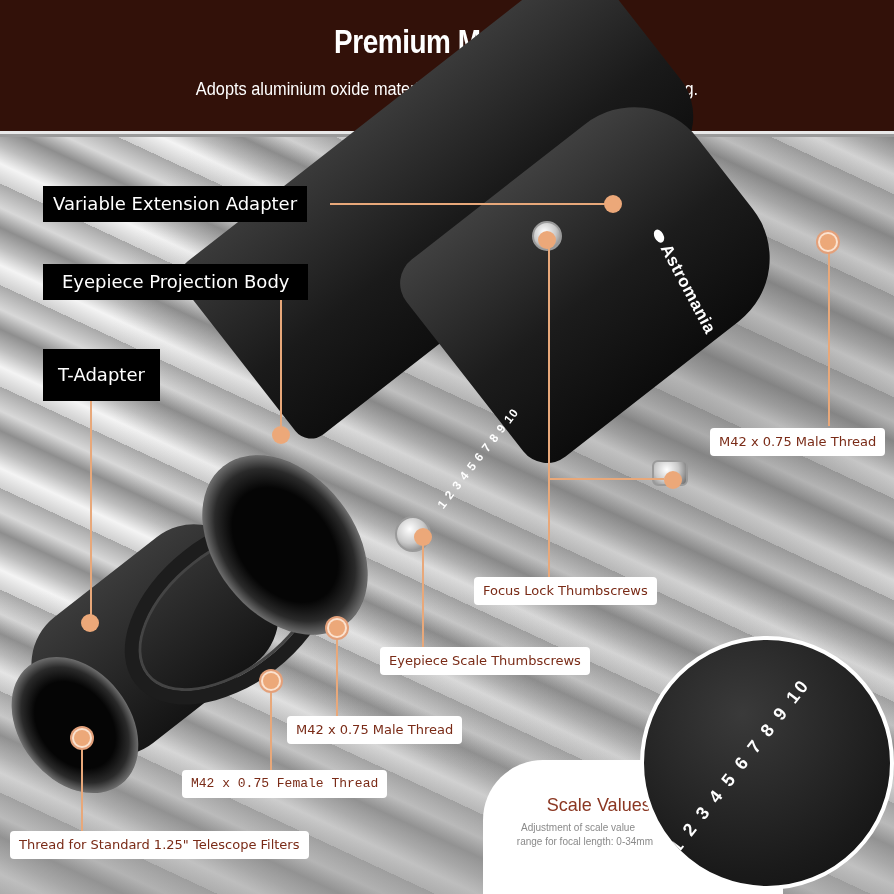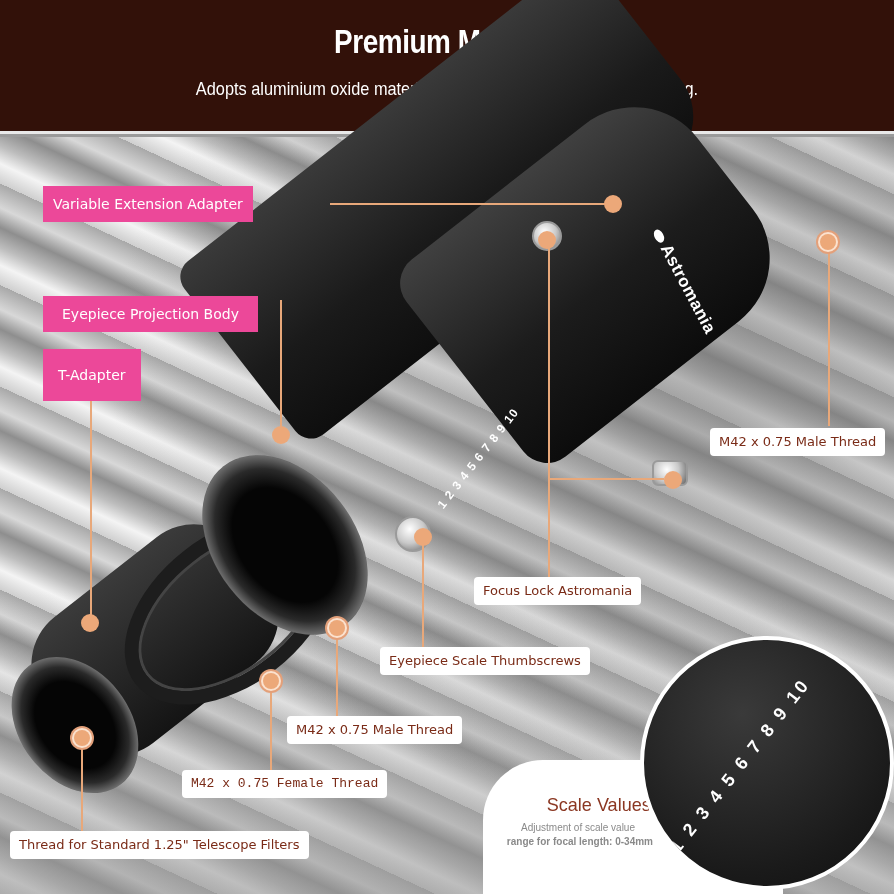--- a/index.html
+++ b/index.html
@@ -50,41 +50,41 @@
   .scale { position: absolute; z-index: 4; color: #fff; font-size: 12px; font-weight: bold; transform: rotate(-52deg); transform-origin: left center; white-space: nowrap; letter-spacing: 1px; }
   .scale-main { left: 440px; top: 500px; }
 
   .screw { position: absolute; z-index: 5; border-radius: 50%; background: radial-gradient(circle at 40% 35%, #ffffff, #c9c9c9 50%, #7a7a7a 90%); border: 2px solid #9a9a9a; }
   .screw-top { left: 532px; top: 221px; width: 30px; height: 30px; }
   .screw-side { left: 395px; top: 516px; width: 36px; height: 36px; }
   .screw-focus { left: 652px; top: 460px; width: 36px; height: 26px; border-radius: 6px; }
 
   
   .tag {
-    position: absolute; z-index: 6; background: #ec4899; color: #fff;
-    font-family: "DejaVu Sans", sans-serif; font-size: 14px; line-height: 36px;
+    position: absolute; z-index: 6; background: #000000; color: #fff;
+    font-family: "DejaVu Sans", sans-serif; font-size: 18px; line-height: 36px;
     padding: 0 10px; white-space: nowrap; text-align: center;
   }
   .note {
     position: absolute; z-index: 6; background: #fff; color: #7a2b17;
     font-family: "DejaVu Sans", sans-serif; font-size: 13px; line-height: 28px;
     padding: 0 9px; border-radius: 4px; white-space: nowrap;
   }
   .line { position: absolute; z-index: 5; background: #e8a87a; }
   .dot { position: absolute; z-index: 7; width: 18px; height: 18px; border-radius: 50%; background: #eca879; }
   .dot.ring-dot { box-shadow: 0 0 0 2px #fbe2cf, 0 0 0 4px #e3a07a; width: 16px; height: 16px; }
 
   
   .callout {
     position: absolute; z-index: 8; left: 483px; top: 760px; width: 300px; height: 136px;
     background: #fff; border-radius: 60px 0 0 0;
   }
   .callout .ttl { position: absolute; right: 130px; top: 34px; font-size: 19px; color: #8a3621; transform: scaleX(0.95); }
   .callout .sub1 { position: absolute; right: 148px; top: 62px; font-size: 10px; color: #8a8a8a; }
-  .callout .sub2 { position: absolute; right: 130px; top: 76px; font-size: 10px; color: #8a8a8a; font-weight: bold; }
+  .callout .sub2 { position: absolute; right: 130px; top: 76px; font-size: 10px; color: #8a8a8a; }
   .circle {
     position: absolute; z-index: 9; left: 640px; top: 636px; width: 254px; height: 254px;
     border-radius: 50%; border: 4px solid #fff; overflow: hidden;
     background: radial-gradient(circle at 40% 30%, #3a3a3a, #1a1a1a 70%, #0f0f0f);
   }
   .circle .scale-zoom { position: absolute; left: 30px; top: 200px; color: #fff; font-size: 18px; font-weight: bold; transform: rotate(-52deg); transform-origin: left center; letter-spacing: 3px; white-space: nowrap; }
 </style>
 </head>
 <body>
 
@@ -106,37 +106,37 @@
 <div class="scale scale-main">1 2 3 4 5 6 7 8 9 10</div>
 
 <div class="screw screw-top"></div>
 <div class="screw screw-side"></div>
 <div class="screw screw-focus"></div>
 
 <div class="tag" style="left:43px; top:186px;">Variable Extension Adapter</div>
 <div class="line" style="left:330px; top:203px; width:280px; height:2px;"></div>
 <div class="dot" style="left:604px; top:195px;"></div>
 
-<div class="tag" style="left:43px; top:264px; padding:0 19px;margin-top:32px;">Eyepiece Projection Body</div>
+<div class="tag" style="left:43px; top:264px; padding:0 19px;">Eyepiece Projection Body</div>
 <div class="line" style="left:280px; top:300px; width:2px; height:132px;"></div>
 <div class="dot" style="left:272px; top:426px;"></div>
 
 <div class="tag" style="left:43px; top:349px; padding:8px 15px;">T-Adapter</div>
 <div class="line" style="left:90px; top:385px; width:2px; height:232px;"></div>
 <div class="dot" style="left:81px; top:614px;"></div>
 
 <div class="line" style="left:828px; top:241px; width:2px; height:185px;"></div>
 <div class="dot ring-dot" style="left:820px; top:234px;"></div>
 <div class="note" style="left:710px; top:428px;">M42 x 0.75 Male Thread</div>
 
 <div class="line" style="left:548px; top:243px; width:2px; height:334px;"></div>
 <div class="line" style="left:548px; top:478px; width:116px; height:2px;"></div>
 <div class="dot" style="left:538px; top:231px;"></div>
 <div class="dot" style="left:664px; top:471px;"></div>
-<div class="note" style="left:474px; top:577px;">Focus Lock Astromania</div>
+<div class="note" style="left:474px; top:577px;">Focus Lock Thumbscrews</div>
 
 <div class="line" style="left:422px; top:542px; width:2px; height:106px;"></div>
 <div class="dot" style="left:414px; top:528px;"></div>
 <div class="note" style="left:380px; top:647px;">Eyepiece Scale Thumbscrews</div>
 
 <div class="line" style="left:336px; top:634px; width:2px; height:82px;"></div>
 <div class="dot ring-dot" style="left:329px; top:620px;"></div>
 <div class="note" style="left:287px; top:716px;">M42 x 0.75 Male Thread</div>
 
 <div class="line" style="left:270px; top:688px; width:2px; height:82px;"></div>

